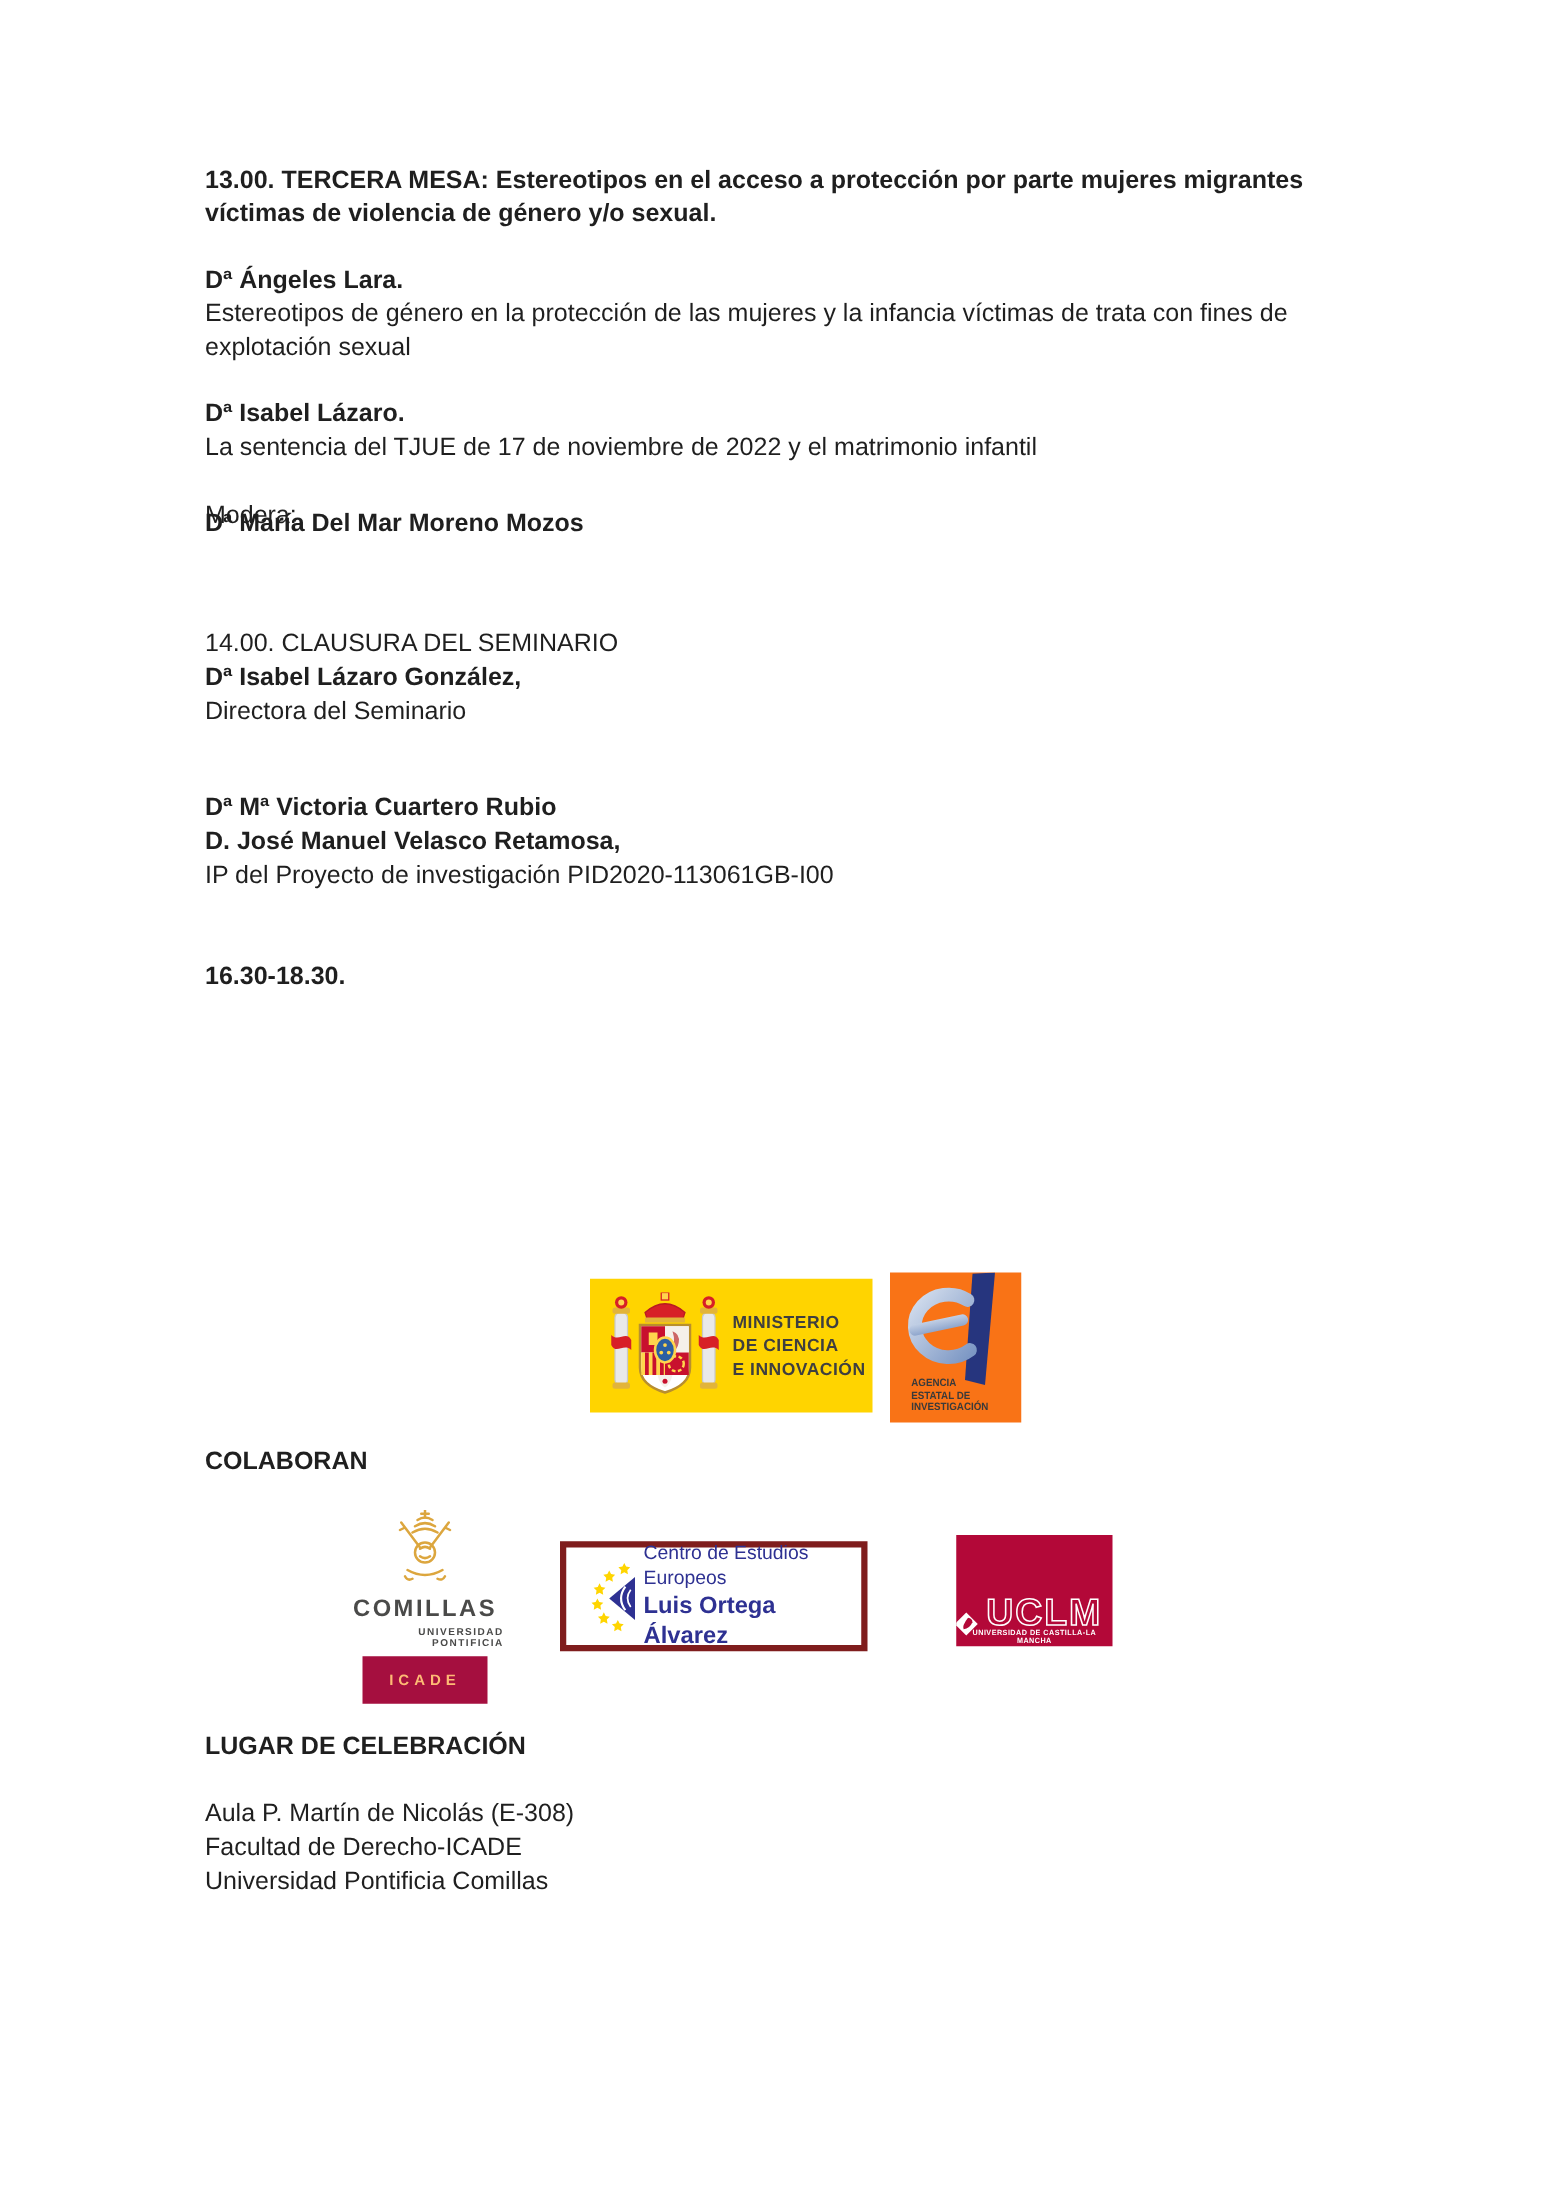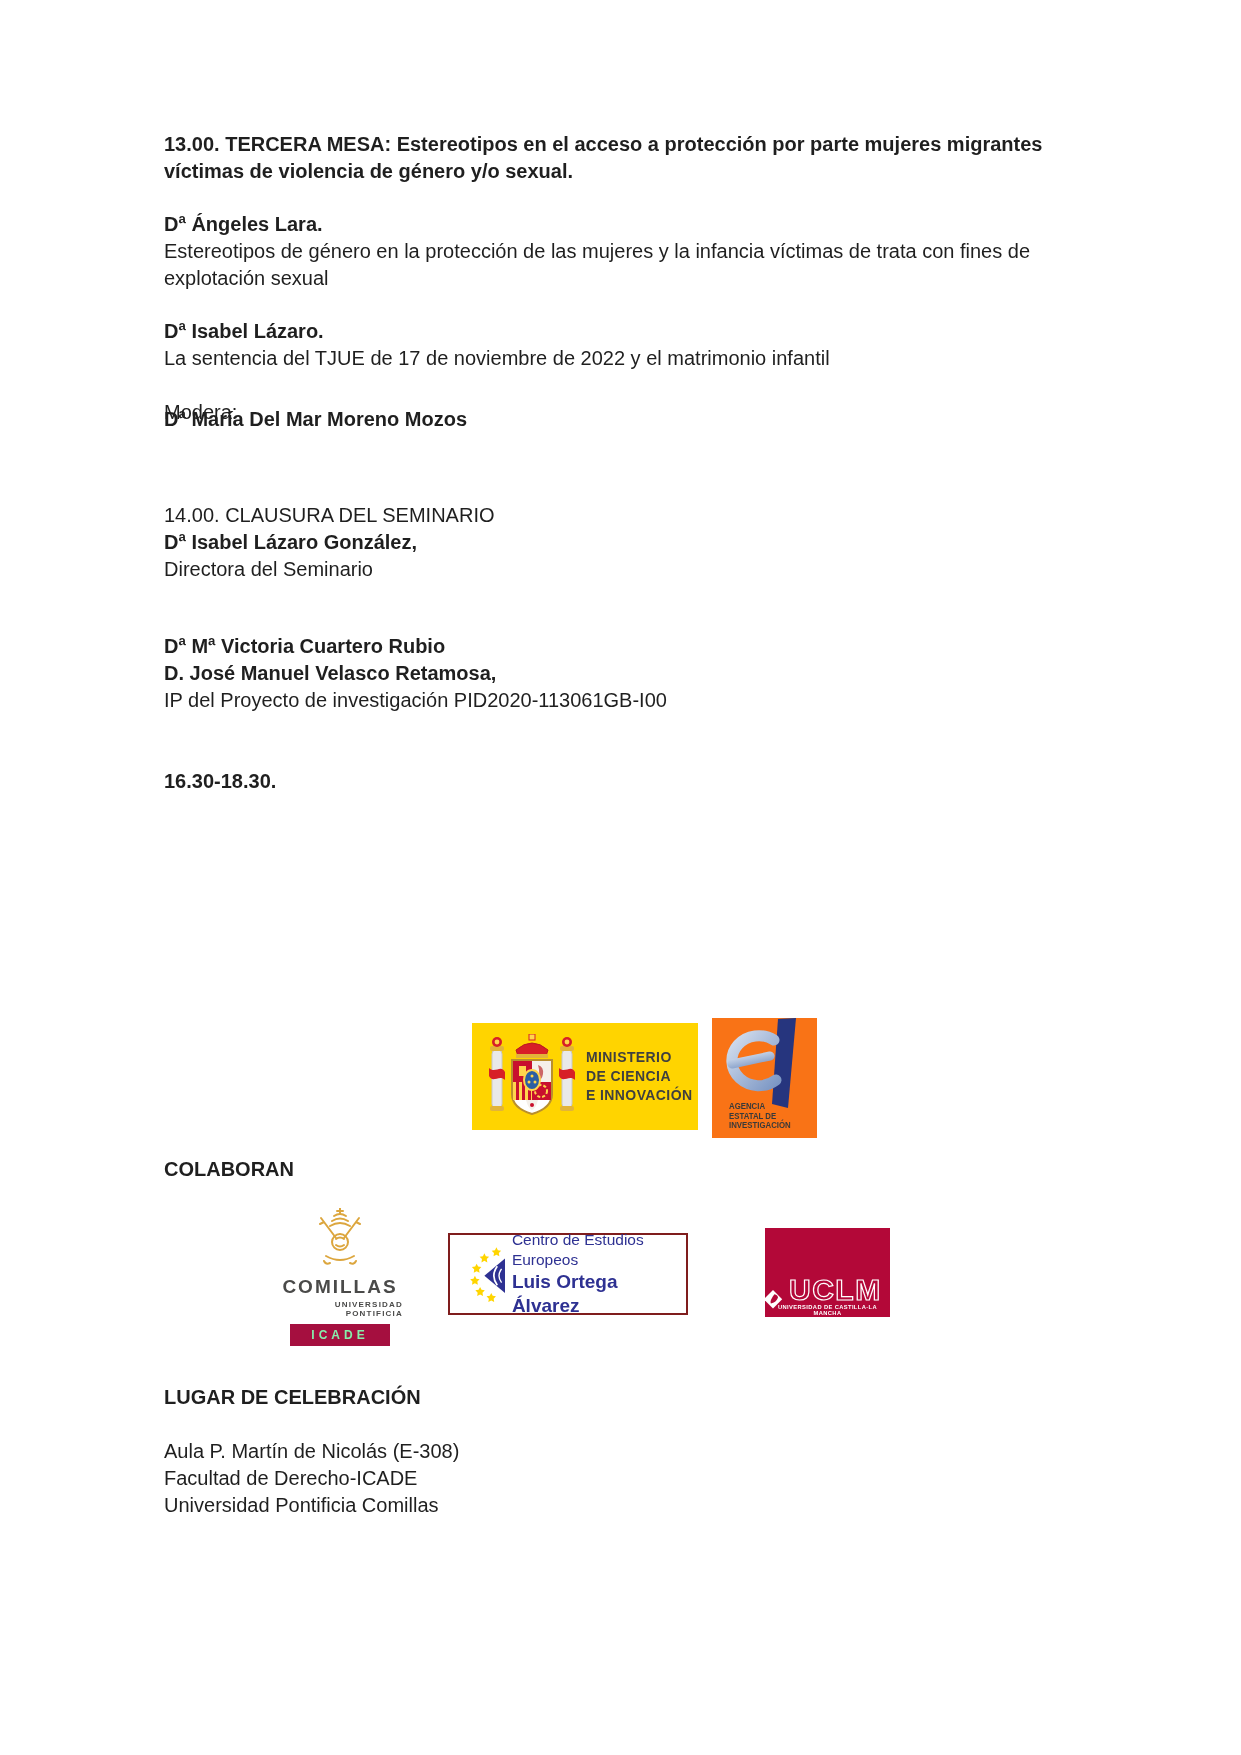--- a/index.html
+++ b/index.html
@@ -57,29 +57,29 @@
     font-size:19px; font-weight:bold; letter-spacing:2px;
     color:var(--comillas-text);
   }
   .comillas-sub {
     margin-top:2px;
     font-size:8px; font-weight:bold; letter-spacing:1.2px;
     color:var(--comillas-text);
     text-align:right;
   }
   .icade-badge {
-    margin:6px auto 0 auto; width:100px; height:22px;
+    margin:6px auto 0 auto; width:100px; height:38px;
     background:var(--icade-red);
-    color:#86efac; font-size:12px; font-weight:bold; letter-spacing:4px;
+    color:#fdba74; font-size:12px; font-weight:bold; letter-spacing:4px;
     display:flex; align-items:center; justify-content:center;
   }
   .cee {
     position:absolute; left:448px; top:1233px;
     width:236px; height:78px;
-    border:2px solid #7f1d1d; background:#ffffff;
+    border:5px solid #7f1d1d; background:#ffffff;
     display:flex; align-items:center;
   }
   .cee-icon { margin-left:6px; }
   .cee-text { margin-left:6px; color:var(--cee-blue); }
   .cee-line1 { font-size:15.5px; line-height:20px; }
   .cee-line2 { font-size:19px; line-height:24px; font-weight:bold; }
   .uclm {
     position:absolute; left:765px; top:1228px;
     width:125px; height:89px;
     background:var(--uclm-red);

